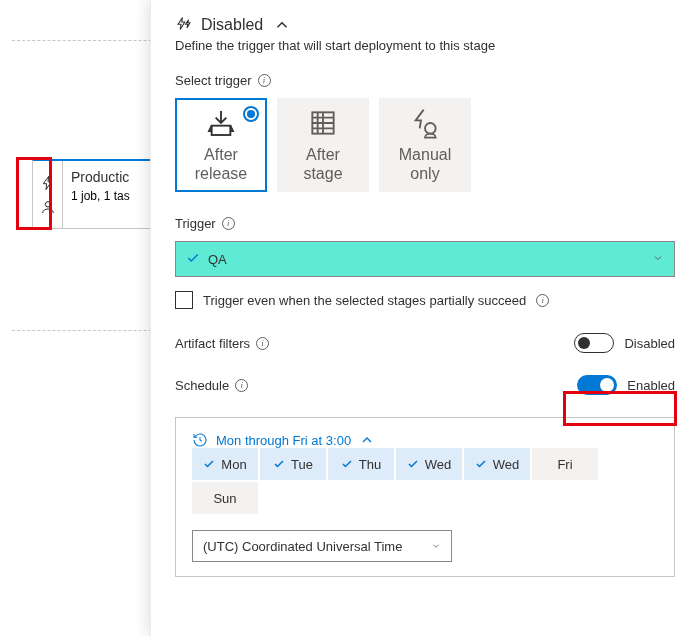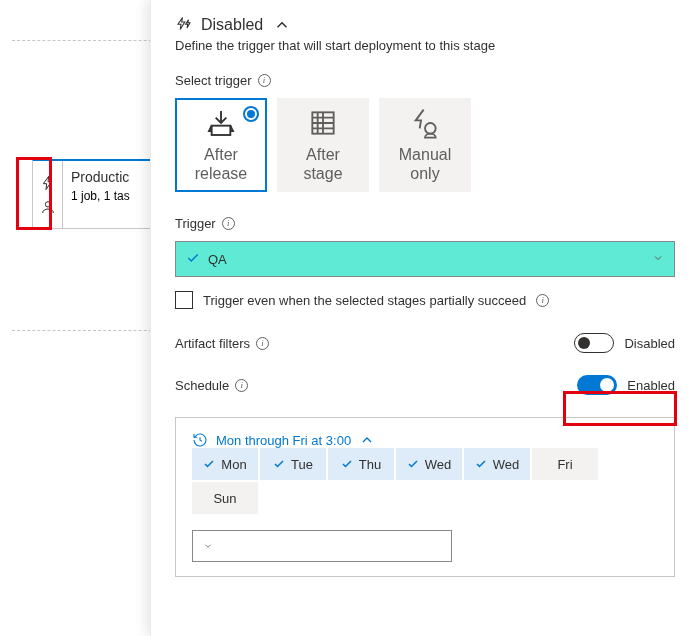--- a/index.html
+++ b/index.html
@@ -411,20 +411,21 @@
           <span>Wed</span>
         </div>
       <div class="day unsel">
           <span>Fri</span>
         </div>
       <div class="day unsel">
           <span>Sun</span>
         </div>
     </div>
     <div class="tz-dd">
+      <span>(UTC) Coordinated Universal Time</span>
       <svg width="10" height="10" viewBox="0 0 24 24" fill="none" stroke="#605e5c" stroke-width="2">
           <path d="m6 9 6 6 6-6"></path>
         </svg>
     </div>
   </div>
 
 </div>
 
 <div class="red-box red2"></div>
 

